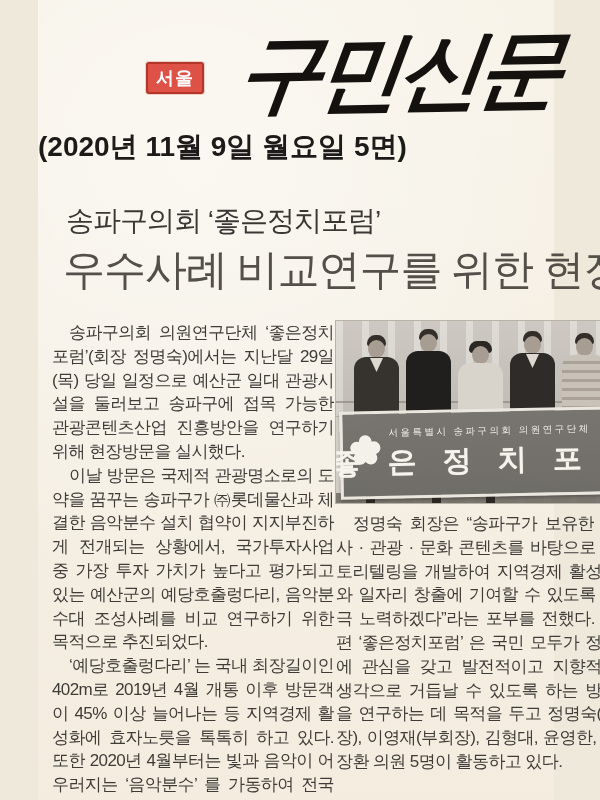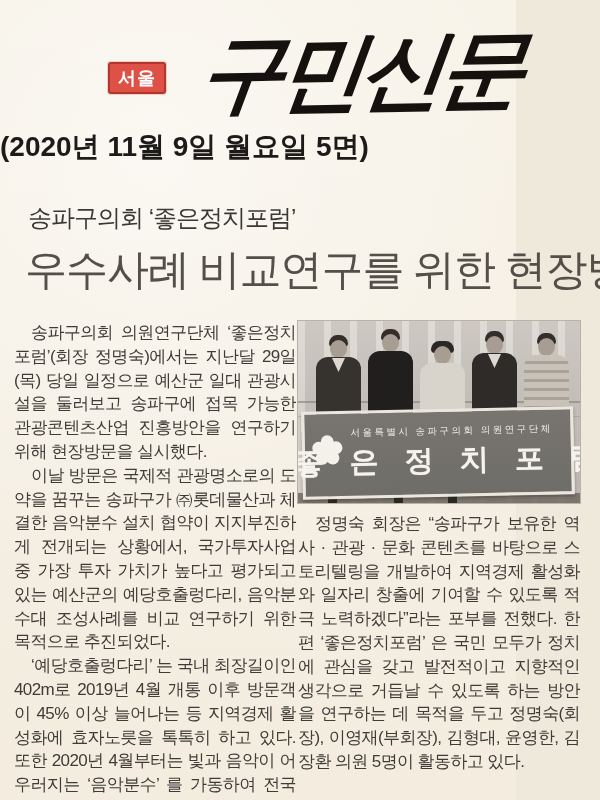--- a/index.html
+++ b/index.html
@@ -7,20 +7,21 @@
     width:600px;height:800px;
     background:#efe9dc;
     font-family:"Liberation Sans", sans-serif;
     overflow:hidden;
   }
   .page{
     position:relative;width:516px;height:800px;
     background:
       radial-gradient(circle at 30% 20%, rgba(255,255,255,.5), rgba(255,255,255,0) 60%),
       linear-gradient(180deg,#f7f2e7 0%,#f5efe3 55%,#f3ecdf 100%);
+    margin-left: 38px;
   }
   
   .masthead{position:absolute;left:0;top:18px;width:600px;height:110px;}
   .region-badge{
     position:absolute;left:108px;top:44px;width:54px;height:28px;
     background:#dd5147;border:2px solid #b23629;border-radius:3px;
     color:#fff;font-weight:bold;font-size:18px;letter-spacing:1px;
     display:flex;align-items:center;justify-content:center;
     box-shadow:0 0 0 1px rgba(221,81,71,.25);
   }
@@ -34,21 +35,21 @@
     white-space:nowrap;
   }
   .date-line{
     position:absolute;left:0;top:128px;width:600px;
     text-align:left;font-size:28px;font-weight:bold;color:#1d1b19;
     letter-spacing:0px;
   }
   
   .kicker{
     position:absolute;left:28px;top:202px;
-    font-size:24px;color:#3a3734;letter-spacing:-1px;font-weight:500;
+    font-size:28px;color:#3a3734;letter-spacing:-1px;font-weight:500;
   }
   .headline{
     position:absolute;left:25px;top:242px;width:560px;
     font-family:"Liberation Serif", serif;
     font-size:42px;font-weight:500;color:#544f49;
     letter-spacing:-1px;white-space:nowrap;
   }
   
   .body-cols{
     position:absolute;left:14px;top:321px;width:574px;height:470px;

